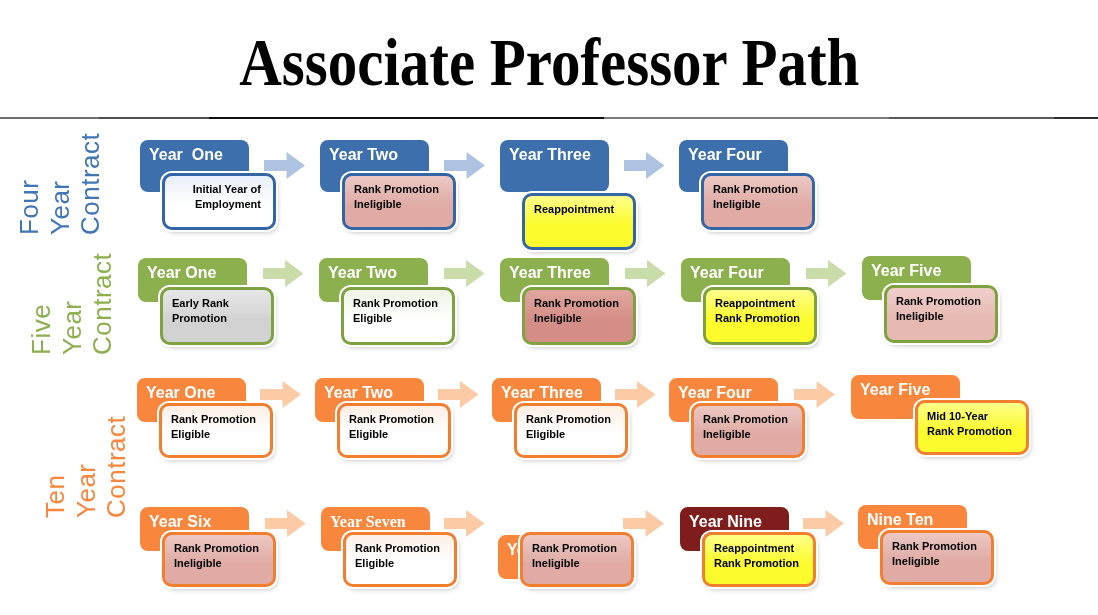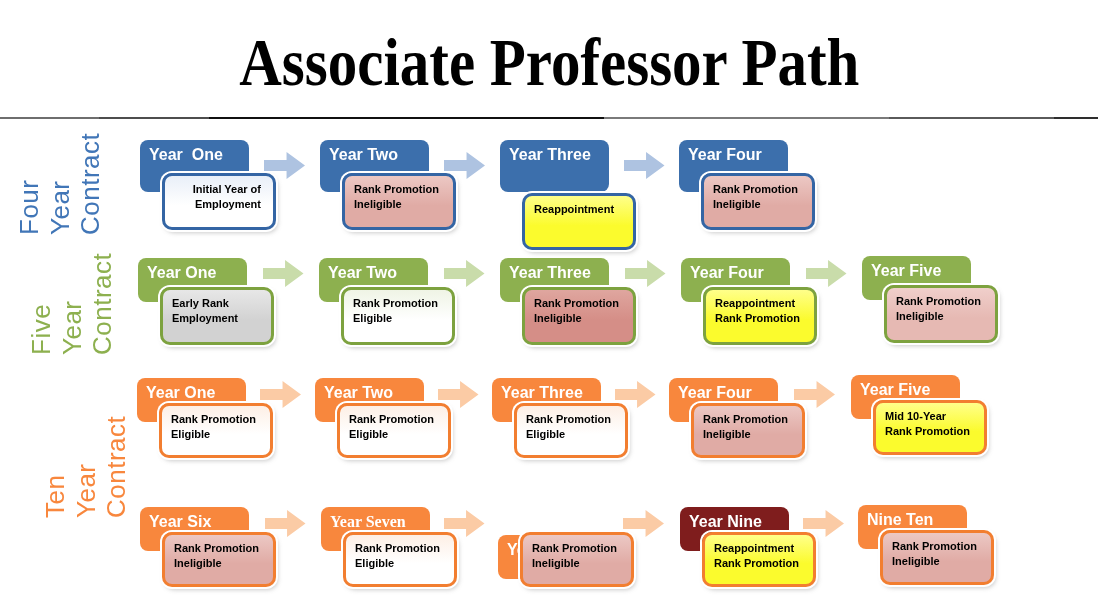--- a/index.html
+++ b/index.html
@@ -62,21 +62,21 @@
       <div class="year-card" style="left: 522px; top: 173px; width: 114px; height: 57px; border: 3px solid rgb(52, 101, 164); background: linear-gradient(rgb(255, 255, 138) 0%, rgb(251, 251, 45) 58%); margin-top: 20px;">Reappointment</div>
       <div class="flow-arrow" style="left: 623.5px; top: 152px; width: 41px; height: 27px; background: rgb(174, 195, 225);"></div>
       <div class="year-tab" style="left: 679px; top: 140px; width: 109px; height: 52px; background: rgb(60, 111, 172);">Year Four</div>
       <div class="year-card" style="left: 701px; top: 173px; width: 114px; height: 57px; border: 3px solid rgb(52, 101, 164); background: linear-gradient(rgb(236, 200, 196) 0%, rgb(224, 171, 165) 58%);">Rank Promotion Ineligible</div>
       <div class="row-label" style="left: 26px; top: 267px; width: 92px; height: 88px; color: rgb(141, 176, 79);">
         <span class="lbl-line">Five</span>
         <span class="lbl-line">Year</span>
         <span class="lbl-line">Contract</span>
       </div>
       <div class="year-tab" style="left: 138px; top: 258px; width: 109px; height: 44px; background: rgb(141, 176, 79);">Year One</div>
-      <div class="year-card" style="left: 160px; top: 287px; width: 114px; height: 58px; border: 3px solid rgb(125, 162, 63); background: linear-gradient(rgb(231, 231, 231) 0%, rgb(210, 210, 210) 58%);">Early Rank Employment</div>
+      <div class="year-card" style="left: 160px; top: 287px; width: 114px; height: 58px; border: 3px solid rgb(125, 162, 63); background: linear-gradient(rgb(231, 231, 231) 0%, rgb(210, 210, 210) 58%);">Early Rank Promotion</div>
       <div class="flow-arrow" style="left: 262.5px; top: 260px; width: 41px; height: 27px; background: rgb(201, 220, 170);"></div>
       <div class="year-tab" style="left: 319px; top: 258px; width: 109px; height: 44px; background: rgb(141, 176, 79);">Year Two</div>
       <div class="year-card" style="left: 341px; top: 287px; width: 114px; height: 58px; border: 3px solid rgb(125, 162, 63); background: linear-gradient(rgb(239, 244, 229) 0%, rgb(255, 255, 255) 58%);">Rank Promotion Eligible</div>
       <div class="flow-arrow" style="left: 443.5px; top: 260px; width: 41px; height: 27px; background: rgb(201, 220, 170);"></div>
       <div class="year-tab" style="left: 500px; top: 258px; width: 109px; height: 44px; background: rgb(141, 176, 79);">Year Three</div>
       <div class="year-card" style="left: 522px; top: 287px; width: 114px; height: 58px; border: 3px solid rgb(125, 162, 63); background: linear-gradient(rgb(223, 166, 159) 0%, rgb(213, 142, 135) 58%);">Rank Promotion Ineligible</div>
       <div class="flow-arrow" style="left: 624.5px; top: 260px; width: 41px; height: 27px; background: rgb(201, 220, 170);"></div>
       <div class="year-tab" style="left: 681px; top: 258px; width: 109px; height: 44px; background: rgb(141, 176, 79);">Year Four</div>
       <div class="year-card" style="left: 703px; top: 287px; width: 114px; height: 58px; border: 3px solid rgb(125, 162, 63); background: linear-gradient(rgb(255, 255, 138) 0%, rgb(251, 251, 45) 58%);">Reappointment Rank Promotion</div>
       <div class="flow-arrow" style="left: 805.5px; top: 260px; width: 41px; height: 27px; background: rgb(201, 220, 170);"></div>
@@ -93,21 +93,21 @@
       <div class="year-tab" style="left: 315px; top: 378px; width: 109px; height: 44px; background: rgb(248, 135, 61);">Year Two</div>
       <div class="year-card" style="left: 337px; top: 403px; width: 114px; height: 55px; border: 3px solid rgb(242, 126, 48); background: linear-gradient(rgb(253, 239, 229) 0%, rgb(255, 255, 255) 58%);">Rank Promotion Eligible</div>
       <div class="flow-arrow" style="left: 437.5px; top: 381px; width: 41px; height: 27px; background: rgb(251, 203, 165);"></div>
       <div class="year-tab" style="left: 492px; top: 378px; width: 109px; height: 44px; background: rgb(248, 135, 61);">Year Three</div>
       <div class="year-card" style="left: 514px; top: 403px; width: 114px; height: 55px; border: 3px solid rgb(242, 126, 48); background: linear-gradient(rgb(253, 239, 229) 0%, rgb(255, 255, 255) 58%);">Rank Promotion Eligible</div>
       <div class="flow-arrow" style="left: 614.5px; top: 381px; width: 41px; height: 27px; background: rgb(251, 203, 165);"></div>
       <div class="year-tab" style="left: 669px; top: 378px; width: 109px; height: 44px; background: rgb(248, 135, 61);">Year Four</div>
       <div class="year-card" style="left: 691px; top: 403px; width: 114px; height: 55px; border: 3px solid rgb(242, 126, 48); background: linear-gradient(rgb(236, 200, 196) 0%, rgb(224, 171, 165) 58%);">Rank Promotion Ineligible</div>
       <div class="flow-arrow" style="left: 794px; top: 381px; width: 41px; height: 27px; background: rgb(251, 203, 165);"></div>
       <div class="year-tab" style="left: 851px; top: 375px; width: 109px; height: 44px; background: rgb(248, 135, 61);">Year Five</div>
-      <div class="year-card" style="left: 873px; top: 400px; width: 114px; height: 55px; border: 3px solid rgb(242, 126, 48); background: linear-gradient(rgb(255, 255, 138) 0%, rgb(251, 251, 45) 58%);">Mid 10-Year Rank Promotion</div>
+      <div class="year-card" style="left: 915px; top: 400px; width: 114px; height: 55px; border: 3px solid rgb(242, 126, 48); background: linear-gradient(rgb(255, 255, 138) 0%, rgb(251, 251, 45) 58%);">Mid 10-Year Rank Promotion</div>
       <div class="year-tab" style="left: 140px; top: 507px; width: 109px; height: 44px; background: rgb(248, 135, 61);">Year Six</div>
       <div class="year-card" style="left: 162px; top: 532px; width: 114px; height: 55px; border: 3px solid rgb(242, 126, 48); background: linear-gradient(rgb(236, 200, 196) 0%, rgb(224, 171, 165) 58%);">Rank Promotion Ineligible</div>
       <div class="flow-arrow" style="left: 264.5px; top: 510px; width: 41px; height: 27px; background: rgb(251, 203, 165);"></div>
       <div class="year-tab" style="left: 321px; top: 507px; width: 109px; height: 44px; background: rgb(248, 135, 61); font-family: Liberation Serif, serif;">Year Seven</div>
       <div class="year-card" style="left: 343px; top: 532px; width: 114px; height: 55px; border: 3px solid rgb(242, 126, 48); background: linear-gradient(rgb(253, 239, 229) 0%, rgb(255, 255, 255) 58%);">Rank Promotion Eligible</div>
       <div class="flow-arrow" style="left: 443.5px; top: 510px; width: 41px; height: 27px; background: rgb(251, 203, 165);"></div>
       <div class="year-tab" style="left: 498px; top: 507px; width: 109px; height: 44px; background: rgb(248, 135, 61); margin-top: 28px;">Year Eight</div>
       <div class="year-card" style="left: 520px; top: 532px; width: 114px; height: 55px; border: 3px solid rgb(242, 126, 48); background: linear-gradient(rgb(236, 200, 196) 0%, rgb(224, 171, 165) 58%);">Rank Promotion Ineligible</div>
       <div class="flow-arrow" style="left: 623px; top: 510px; width: 41px; height: 27px; background: rgb(251, 203, 165);"></div>
       <div class="year-tab" style="left: 680px; top: 507px; width: 109px; height: 44px; background: #7f1d1d;">Year Nine</div>

